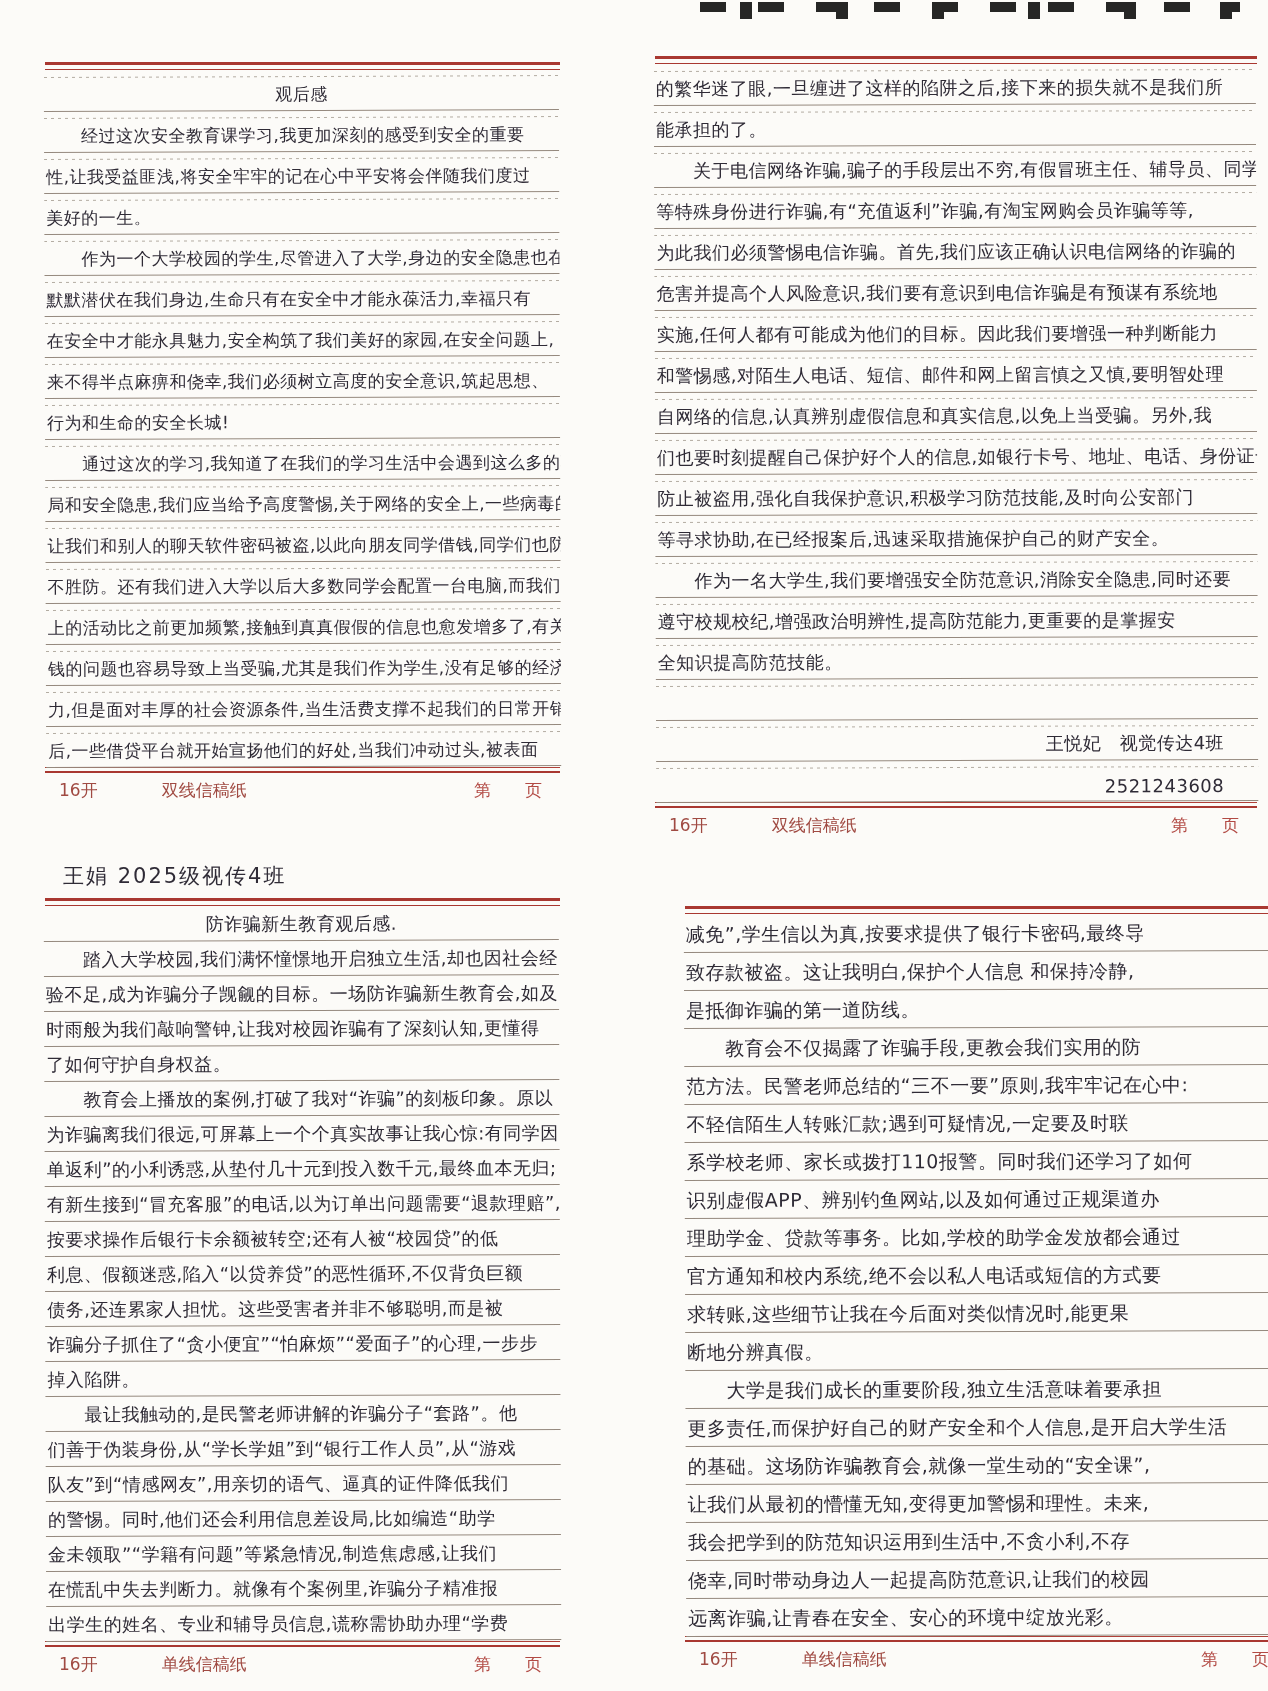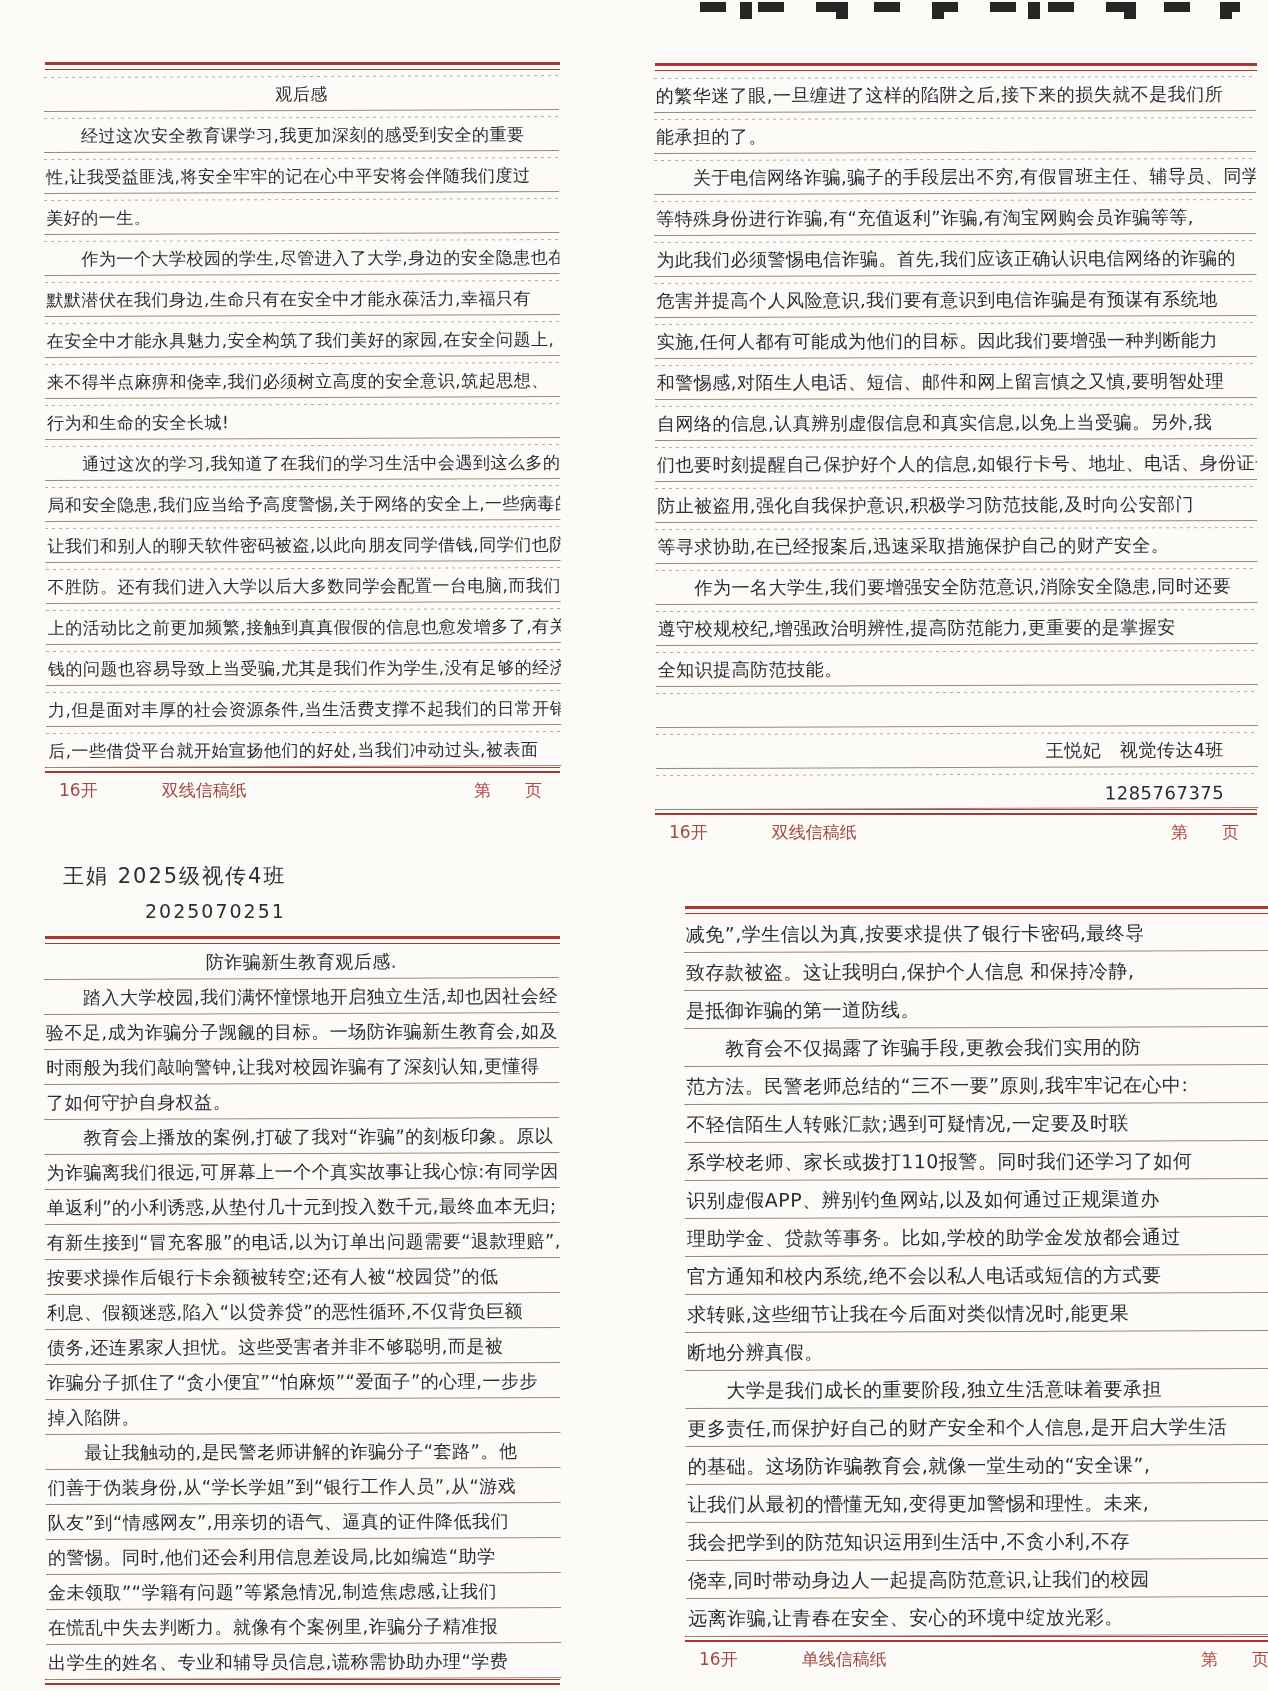--- a/index.html
+++ b/index.html
@@ -1,21 +1,21 @@
 <!DOCTYPE html>
 <html><head>
 <meta charset="utf-8">
 <style>
   html,body{margin:0;padding:0;}
   body{background:#f4f2ee;font-family:"DejaVu Sans",sans-serif;}
   #canvas{position:relative;width:1268px;height:1691px;background:#fcfbf8;overflow:hidden;}
 
   .page{position:absolute;}
   #p1{left:45px;top:62px;width:515px;}
-  #p2{left:655px;top:63px;width:602px;}
+  #p2{left:655px;top:56px;width:602px;}
   #p3{left:45px;top:852px;width:515px;}
   #p4{left:685px;top:906px;width:602px;}
 
   .redline{height:4px;border-top:3px solid #a93831;border-bottom:1.5px solid #a93831;}
   .redline.foot{height:3px;border-top:1px solid #b04038;border-bottom:2.5px solid #a93831;}
 
   .line{position:relative;display:flex;align-items:flex-end;overflow:hidden;
         white-space:nowrap;color:#2f2b36;border-bottom:1.5px solid #95897e;
         padding:0 2px 4px 2px;letter-spacing:.5px;}
   
@@ -104,40 +104,39 @@
       <div class="line">防止被盗用,强化自我保护意识,积极学习防范技能,及时向公安部门</div>
       <div class="line">等寻求协助,在已经报案后,迅速采取措施保护自己的财产安全。</div>
       <div class="line">　　作为一名大学生,我们要增强安全防范意识,消除安全隐患,同时还要</div>
       <div class="line">遵守校规校纪,增强政治明辨性,提高防范能力,更重要的是掌握安</div>
       <div class="line">全知识提高防范技能。</div>
       <div class="line"></div>
       <div class="line right">
           <span class="sig">王悦妃　视觉传达4班</span>
         </div>
       <div class="line right">
-          <span class="sig">1285767375</span>
+          <span class="sig">2521243608</span>
         </div>
     </div>
     <div class="redline foot"></div>
     <footer class="pfoot">
       <span class="fleft">
         <span>16开</span>
         <span>双线信稿纸</span>
       </span>
       <span class="fright">
         <span>第</span>
         <span>页</span>
       </span>
     </footer>
   </section>
 
   <section class="page" id="p3">
     <div class="hdr">
       <div class="hline">王娟 2025级视传4班</div>
-      <div class="hline hdate">2025070251</div>
     </div>
     <div class="redline"></div>
     <div class="rows">
       <div class="line center">防诈骗新生教育观后感.</div>
       <div class="line">　　踏入大学校园,我们满怀憧憬地开启独立生活,却也因社会经</div>
       <div class="line">验不足,成为诈骗分子觊觎的目标。一场防诈骗新生教育会,如及</div>
       <div class="line">时雨般为我们敲响警钟,让我对校园诈骗有了深刻认知,更懂得</div>
       <div class="line">了如何守护自身权益。</div>
       <div class="line">　　教育会上播放的案例,打破了我对“诈骗”的刻板印象。原以</div>
       <div class="line">为诈骗离我们很远,可屏幕上一个个真实故事让我心惊:有同学因“刷</div>

